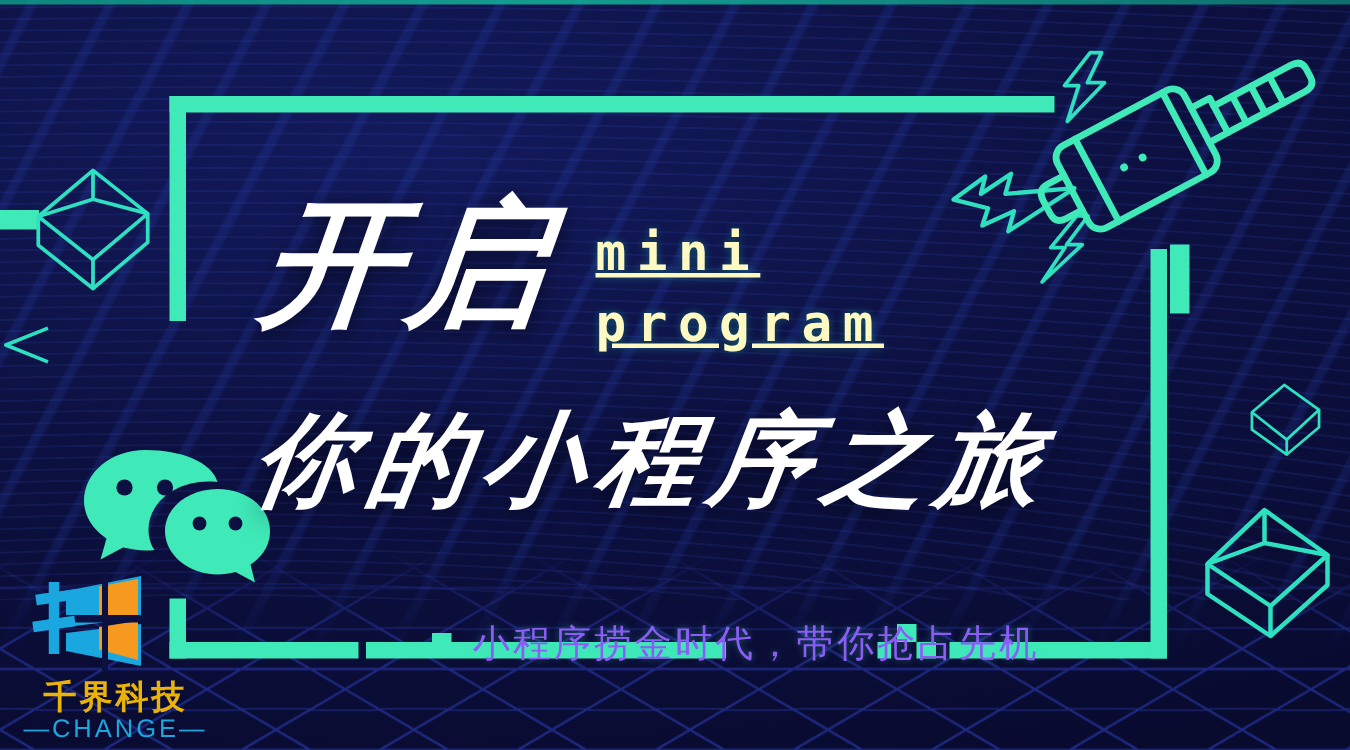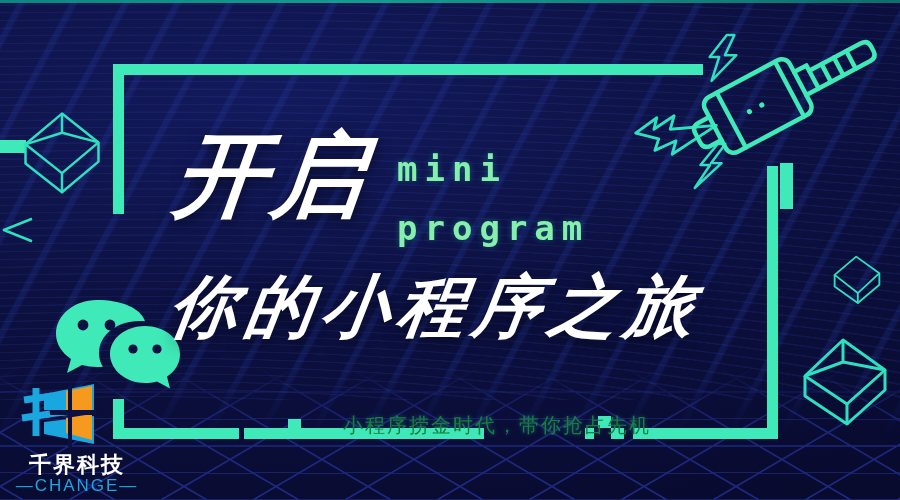--- a/index.html
+++ b/index.html
@@ -60,48 +60,48 @@
   .kai-qi{
     font-family:"Liberation Serif",serif;
     font-size:92px;line-height:1;font-weight:700;color:#ffffff;
     font-style:italic;letter-spacing:6px;
     text-shadow:0 3px 14px rgba(0,0,0,.55);
     transform:skewX(-6deg);
   }
   .mini-wrap{margin-left:26px;margin-top:20px;}
   .mini,.program{
     font-family:"DejaVu Sans Mono","Liberation Mono",monospace;
-    color:#86efac;font-weight:700;letter-spacing:7px;
+    color:#fef9c3;font-weight:700;letter-spacing:7px;
     text-shadow:0 0 6px rgba(26,170,150,.45);
+    text-decoration:underline;
   }
   .mini{font-size:34px;line-height:1.15;}
-  .program{font-size:34px;line-height:1.25;margin-top:18px;}
+  .program{font-size:34px;line-height:1.25;margin-top:6px;}
 
   .subhead{
     position:absolute;left:170px;top:262px;
     font-family:"Liberation Serif",serif;
     font-size:68px;font-weight:700;font-style:italic;color:#ffffff;
     letter-spacing:8px;transform:skewX(-8deg);
     text-shadow:0 4px 16px rgba(0,0,0,.5);
     white-space:nowrap;
   }
 
   .tagline-row{position:absolute;left:288px;top:412px;display:flex;align-items:center;}
   .tag-square{width:13px;height:13px;background:#3fe9b8;margin-right:14px;flex:none;}
   .tagline{
-    font-size:20px;color:#15803d;letter-spacing:2px;white-space:nowrap;
+    font-size:25px;color:#8b5cf6;letter-spacing:2px;white-space:nowrap;
     text-shadow:0 0 5px rgba(70,216,196,.4);
-    margin-left:28px;
   }
 
   
   .logo{position:absolute;left:8px;top:378px;width:132px;height:118px;}
   .logo-cn{
     position:absolute;left:10px;top:72px;width:118px;text-align:center;
-    font-size:22px;font-weight:700;color:#ffffff;letter-spacing:2px;
+    font-size:22px;font-weight:700;color:#eab308;letter-spacing:2px;
     font-family:"Liberation Sans",sans-serif;
   }
   .logo-en{
     position:absolute;left:6px;top:98px;width:126px;text-align:center;
     font-size:17px;font-weight:400;color:#1aa7e0;letter-spacing:2px;
   }
 
   .wechat{position:absolute;left:52px;top:296px;width:132px;height:100px;}
   .hammer{position:absolute;left:686px;top:28px;width:210px;height:170px;}
   .cube-a{position:absolute;left:14px;top:104px;width:96px;height:96px;}

